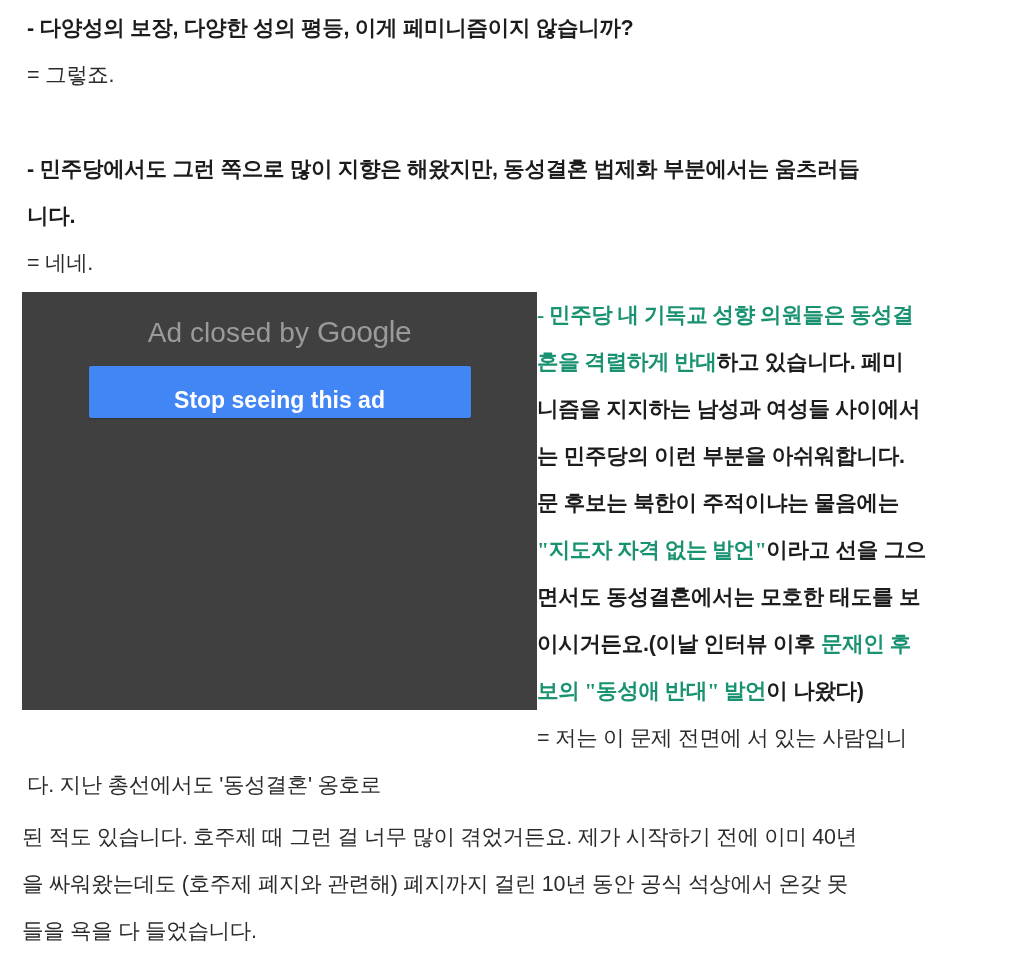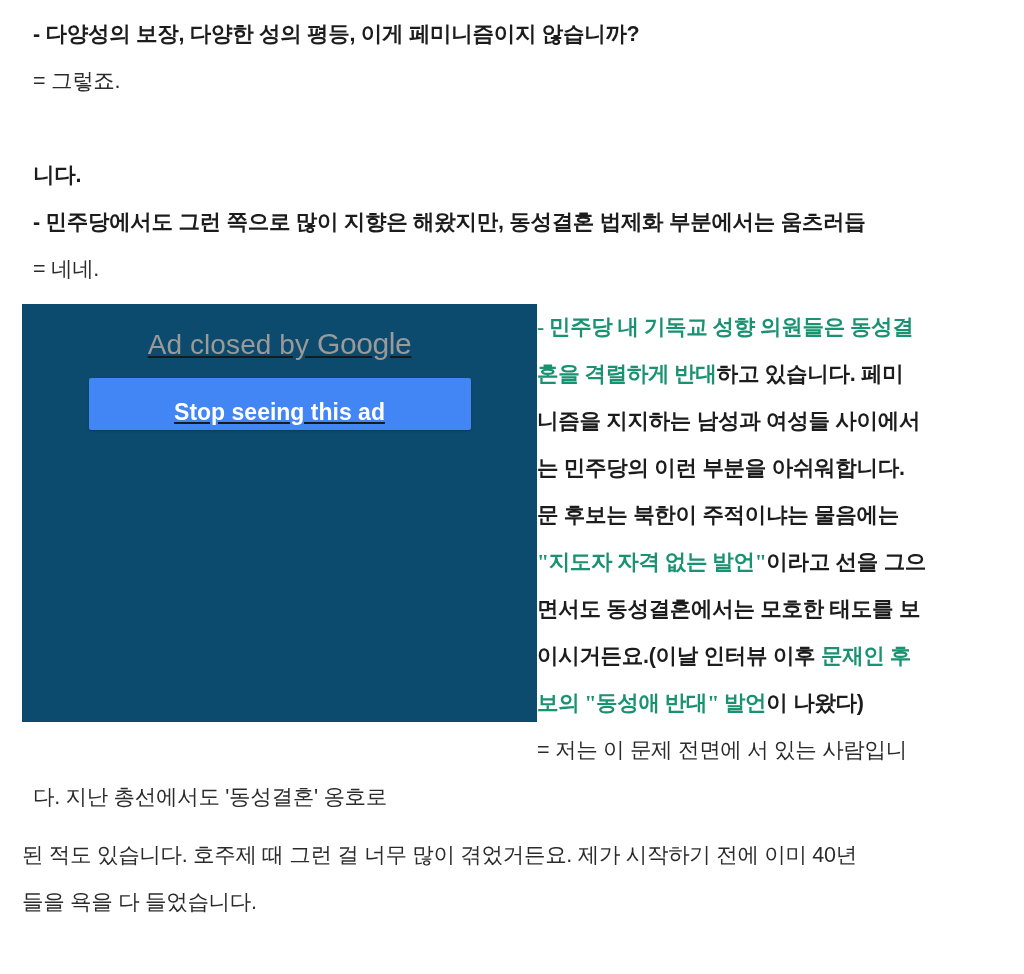--- a/index.html
+++ b/index.html
@@ -17,21 +17,21 @@
 
   #article {
     position: relative;
     padding: 0 22px;
     box-sizing: border-box;
     width: 1024px;
   }
 
   
   .qa-block {
-    margin: 11px;
+    margin: 5px;
     padding: 0;
   }
   .q-line {
     font-size: 21.5px;
     font-weight: bold;
     line-height: 47px;
     letter-spacing: -0.3px;
     color: #1c1c1c;
     margin: 0;
   }
@@ -45,26 +45,25 @@
   }
   .spacer-line {
     height: 47px;
   }
 
   
   .ad-panel {
     float: left;
     width: 515px;
     height: 418px;
-    background: #0c4a6e;
+    background: #404040;
     box-sizing: border-box;
     padding-top: 12px;
     margin: 0 0 6px 0;
     position: relative;
-    text-decoration: underline;
   }
   .ad-heading {
     text-align: center;
     font-size: 28px;
     color: #9a9a9a;
     font-weight: normal;
     line-height: 40px;
     letter-spacing: 0.1px;
     padding-top: 8px;
     white-space: nowrap;
@@ -137,22 +136,22 @@
 </style>
 </head>
 <body>
 
 <div id="article">
 
   <div class="qa-block">
     <p class="q-line">- 다양성의 보장, 다양한 성의 평등, 이게 페미니즘이지 않습니까?</p>
     <p class="a-line">= 그렇죠.</p>
     <div class="spacer-line"></div>
+    <p class="q-line">- 민주당에서도 그런 쪽으로 많이 지향은 해왔지만, 동성결혼 법제화 부분에서는 움츠러듭</p>
     <p class="q-line">니다.</p>
-    <p class="q-line">- 민주당에서도 그런 쪽으로 많이 지향은 해왔지만, 동성결혼 법제화 부분에서는 움츠러듭</p>
     <p class="a-line">= 네네.</p>
   </div>
 
   <div class="ad-panel">
     <div class="ad-heading"><span>Ad closed by </span><span class="g-word">Google</span></div>
 
     <button class="ad-btn-primary">Stop seeing this ad</button>
 
   </div>
 
@@ -167,16 +166,17 @@
     <p class="q-line"><span>이시거든요.(이날 인터뷰 이후 </span><span class="hl">문재인 후</span></p>
     <p class="q-line"><span class="hl">보의 "동성애 반대" 발언</span><span>이 나왔다)</span></p>
     <p class="a-line">= 저는 이 문제 전면에 서 있는 사람입니</p>
     <p class="a-line">다. 지난 총선에서도 '동성결혼' 옹호로</p>
   </div>
 
   <div class="clear"></div>
 
   <div class="tail-para">
     <p class="a-line">된 적도 있습니다. 호주제 때 그런 걸 너무 많이 겪었거든요. 제가 시작하기 전에 이미 40년</p>
+    <p class="a-line">을 싸워왔는데도 (호주제 폐지와 관련해) 폐지까지 걸린 10년 동안 공식 석상에서 온갖 못</p>
     <p class="a-line">들을 욕을 다 들었습니다.</p>
   </div>
 
 </div>
 
 </body></html>

